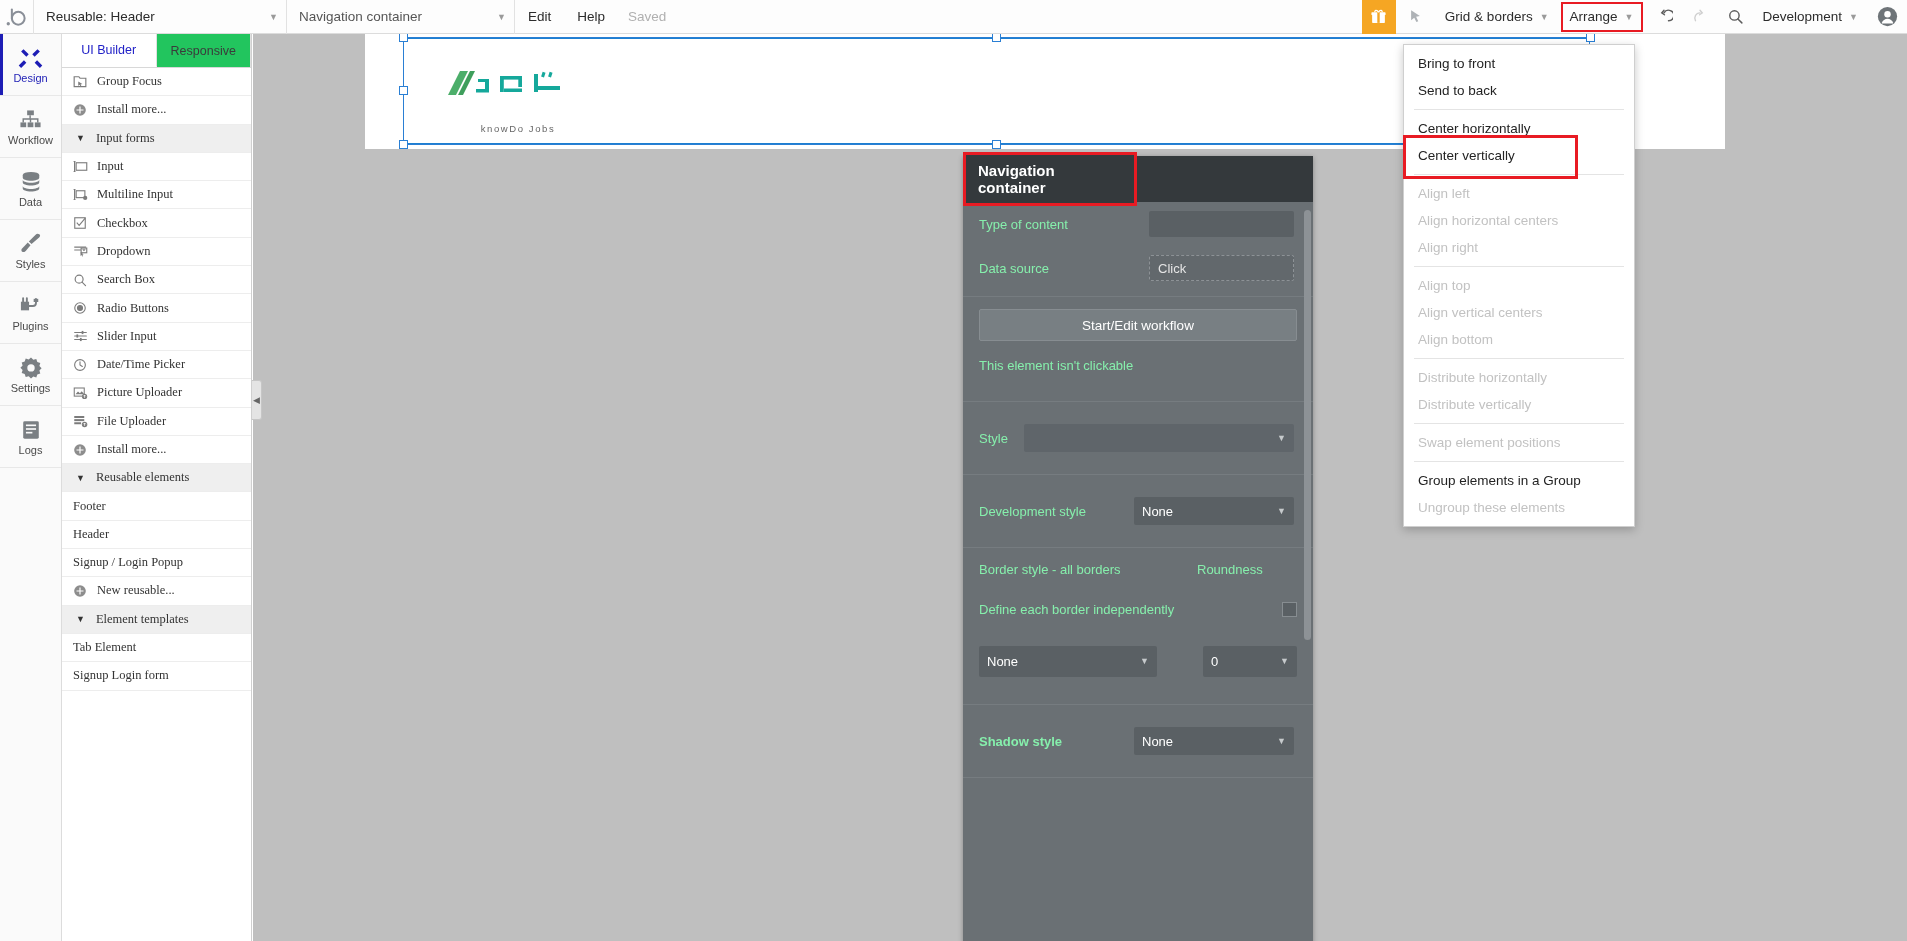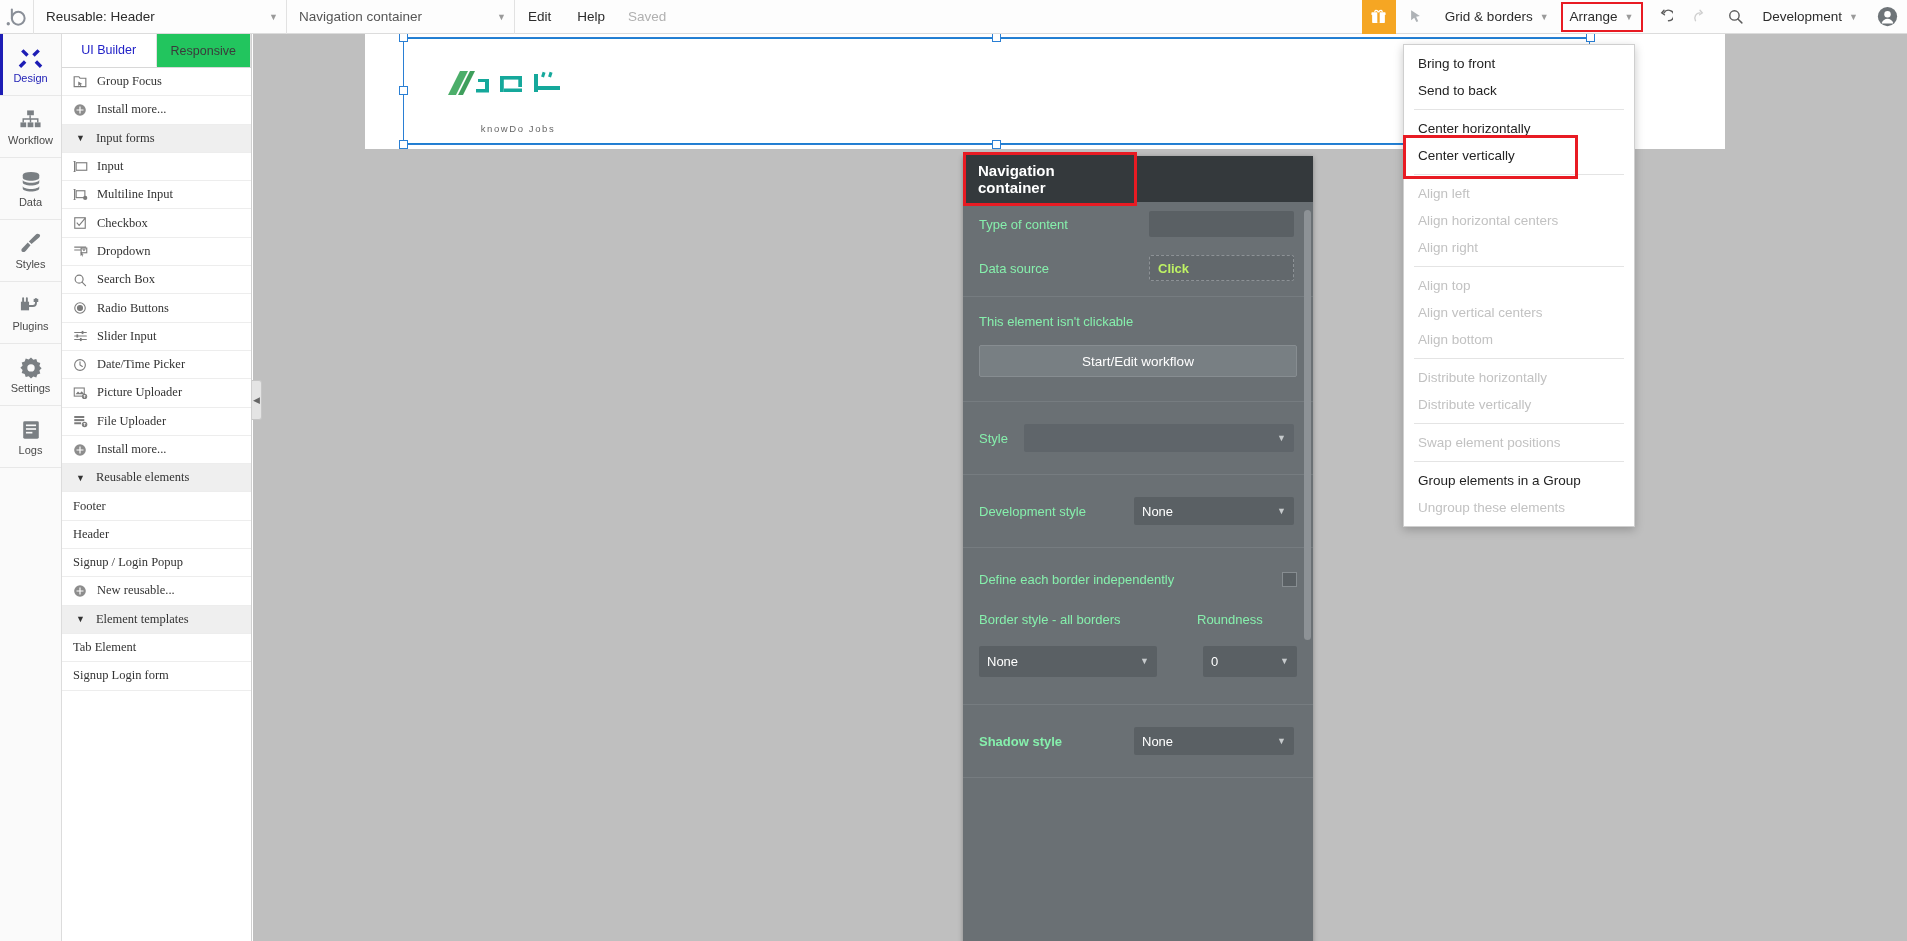--- a/index.html
+++ b/index.html
@@ -180,21 +180,21 @@
   }
   .plabel { font-size: 13px; color: #86efac; }
   .pdivider { height: 1px; background: #767c80; margin: 6px 0; }
   .pfield {
     background: #5a6064; height: 26px; border-radius: 2px; color: #fff;
     font-size: 13px; display: flex; align-items: center; padding: 0 8px;
     cursor: pointer;
   }
   .pfield.dd { justify-content: space-between; }
   .pfield .ddcaret { color: #c6cacc; font-size: 9px; }
-  .pfield.placeholder { color: #bef264; border: 1px dashed #8d9296; background: #62686c; font-weight: bold; }
+  .pfield.placeholder { color: #e5e5e5; border: 1px dashed #8d9296; background: #62686c; }
   .pbtn {
     background: #787f83; color: #fff; font-size: 13.5px; height: 32px;
     display: flex; align-items: center; justify-content: center;
     border: 1px solid #878d91; cursor: pointer; border-radius: 2px;
   }
   .pcheck {
     width: 15px; height: 15px; background: #5a6064; border: 1px solid #878d91;
     cursor: pointer;
   }
   .pscroll {
@@ -634,26 +634,26 @@
           <span class="pfield dd" style="width:145px;"></span>
         </div>
 
         <div class="prow" style="height:44px;">
           <span class="plabel" style="width:170px;">Data source</span>
           <span class="pfield placeholder" style="width:145px;">Click</span>
         </div>
 
         <div class="pdivider"></div>
 
+        <div class="prow" style="height:44px;">
+          <span class="pbtn" style="width:318px;">Start/Edit workflow</span>
+        </div>
+
         <div class="prow" style="height:36px;">
           <span class="plabel">This element isn't clickable</span>
-        </div>
-
-        <div class="prow" style="height:44px;">
-          <span class="pbtn" style="width:318px;">Start/Edit workflow</span>
         </div>
 
         <div class="pdivider" style="margin-top:18px;"></div>
 
         <div class="prow" style="height:60px;">
           <span class="plabel" style="width:45px;">Style</span>
           <span class="pfield dd" style="width:270px;height:28px;background:#5f656a;">
             <span></span>
             <span class="ddcaret">▼</span>
           </span>
@@ -664,28 +664,28 @@
         <div class="prow" style="height:60px;">
           <span class="plabel" style="width:155px;">Development style</span>
           <span class="pfield dd" style="width:160px;height:28px;">
             <span>None</span>
             <span class="ddcaret">▼</span>
           </span>
         </div>
 
         <div class="pdivider"></div>
 
+        <div class="prow" style="height:30px;">
+          <span class="plabel" style="width:218px;">Border style - all borders</span>
+          <span class="plabel">Roundness</span>
+        </div>
+
         <div class="prow" style="height:50px;">
           <span class="plabel" style="flex:1;">Define each border independently</span>
           <span class="pcheck"></span>
-        </div>
-
-        <div class="prow" style="height:30px;">
-          <span class="plabel" style="width:218px;">Border style - all borders</span>
-          <span class="plabel">Roundness</span>
         </div>
 
         <div class="prow" style="height:54px;">
           <span class="pfield dd" style="width:182px;height:31px;">
             <span>None</span>
             <span class="ddcaret">▼</span>
           </span>
           <span class="pfield dd" style="width:96px;height:31px;margin-left:46px;">
             <span>0</span>
             <span class="ddcaret">▼</span>

